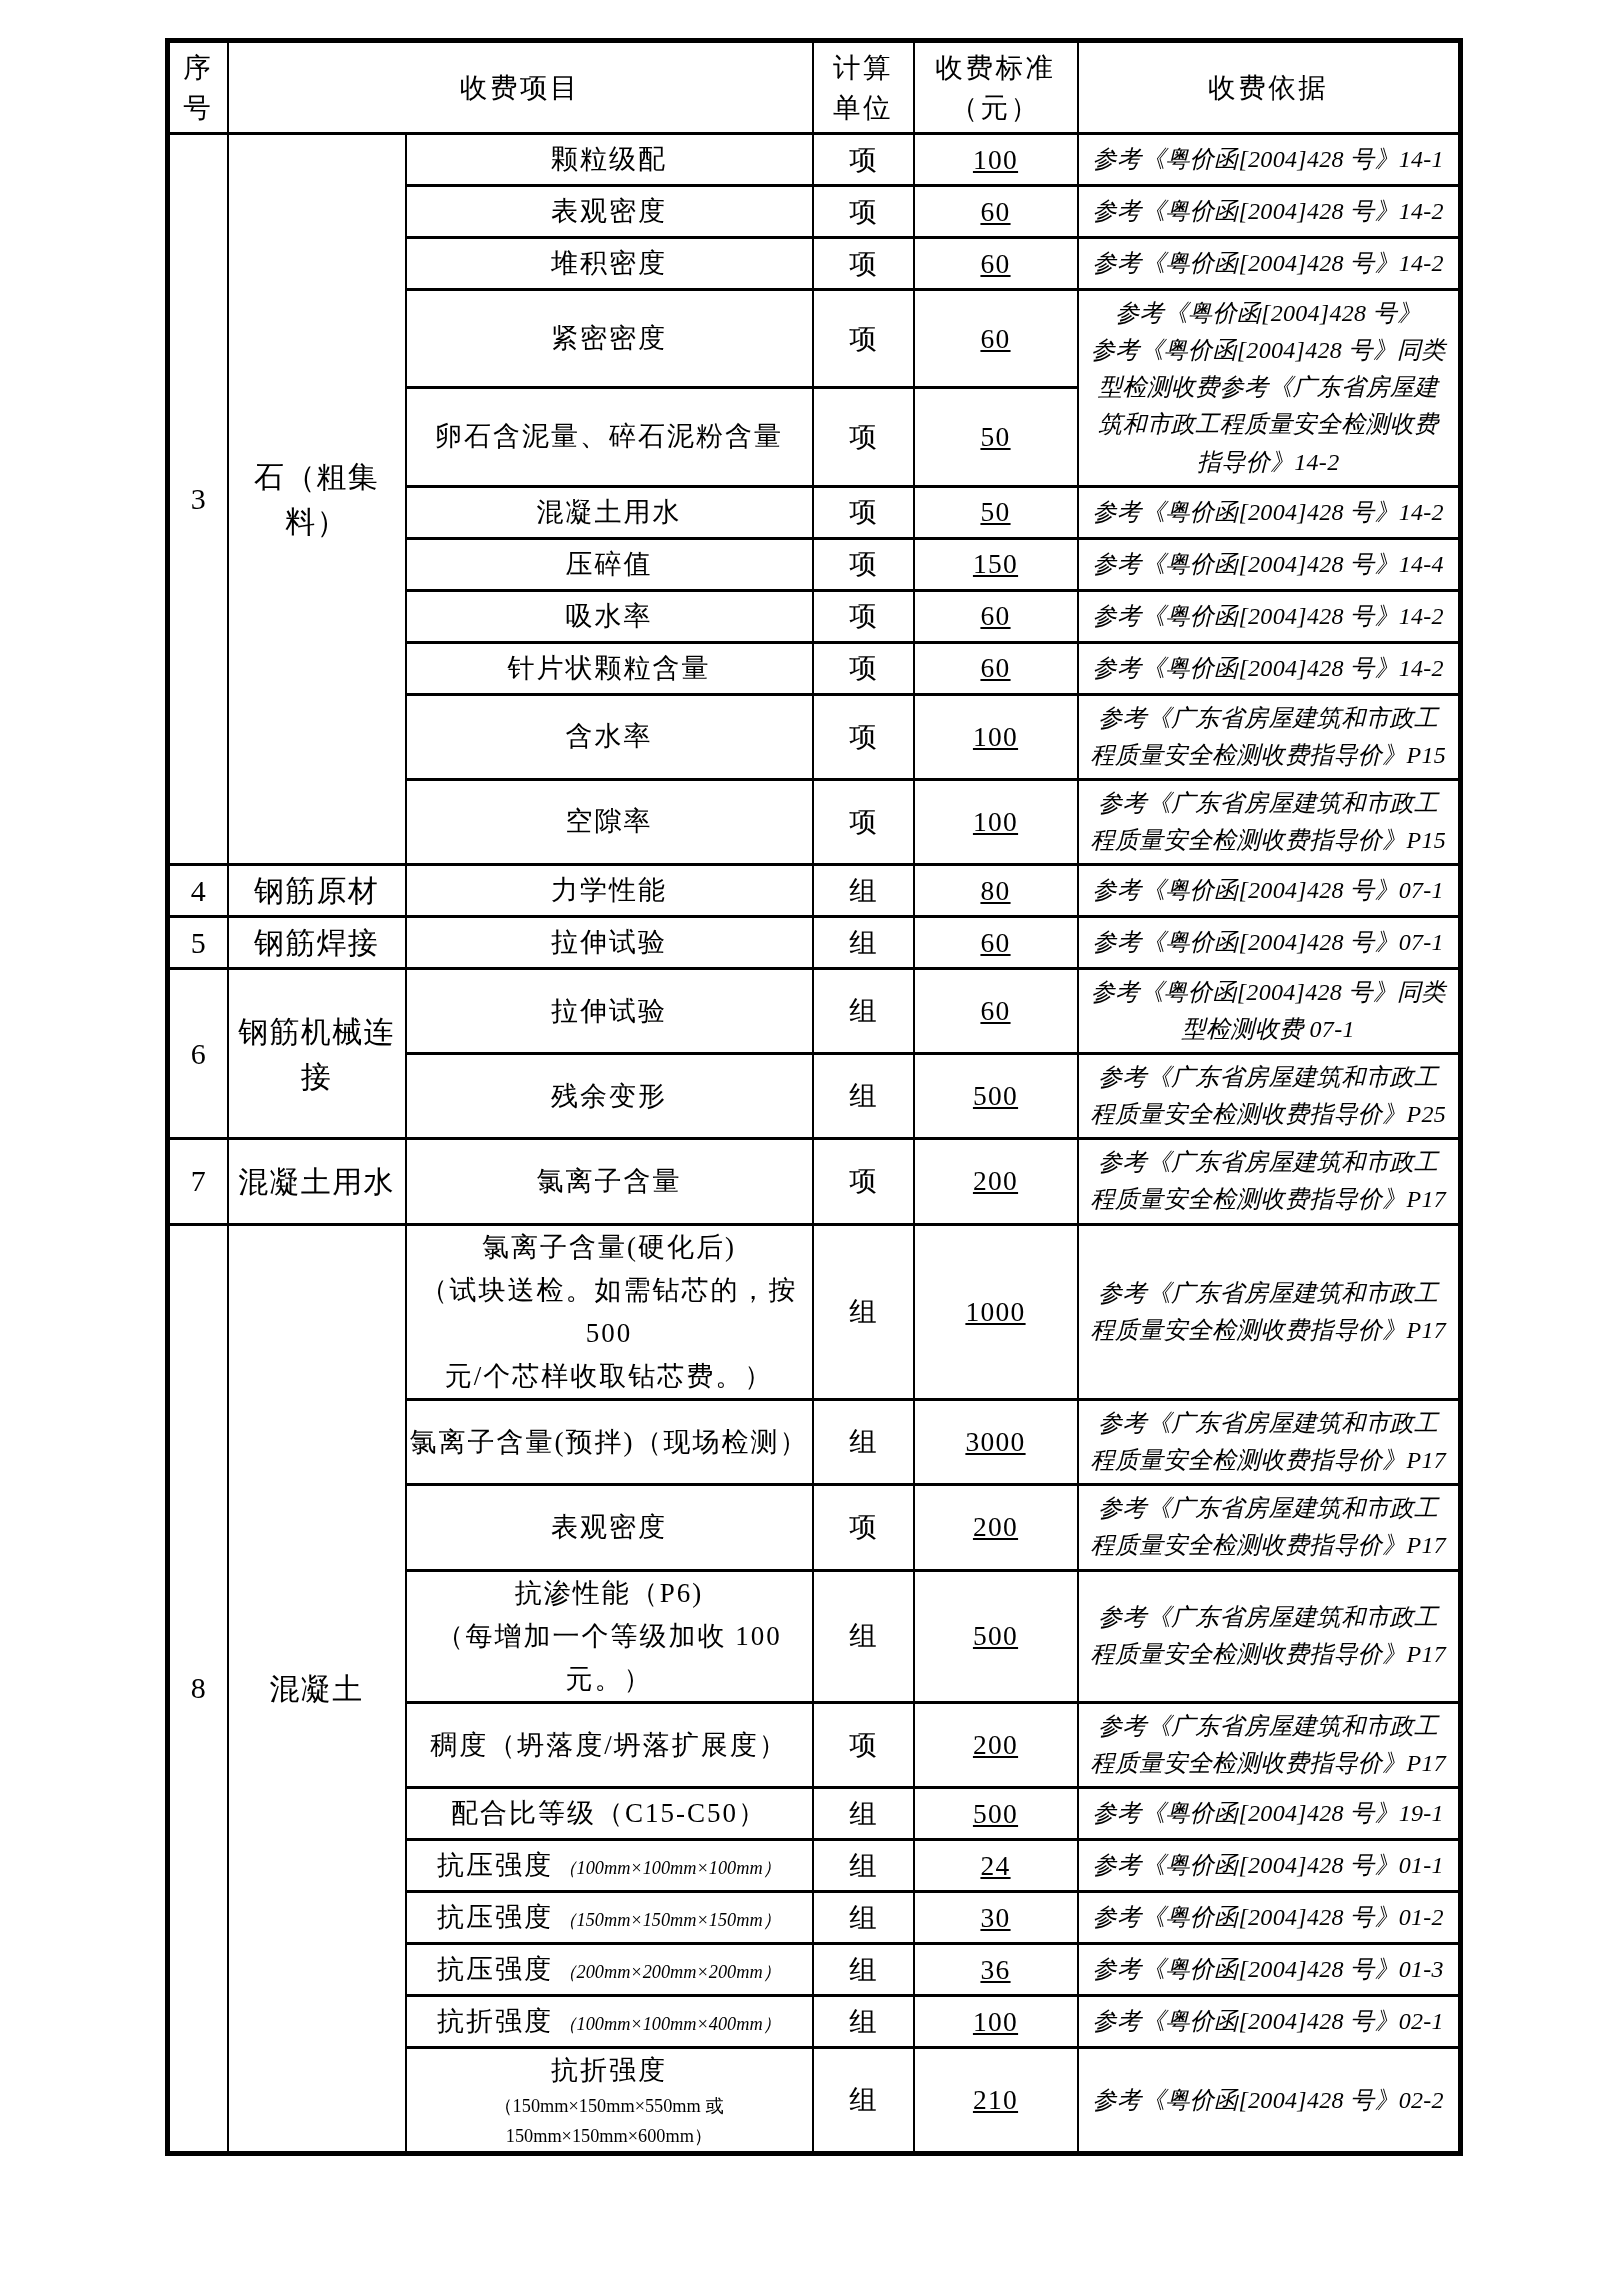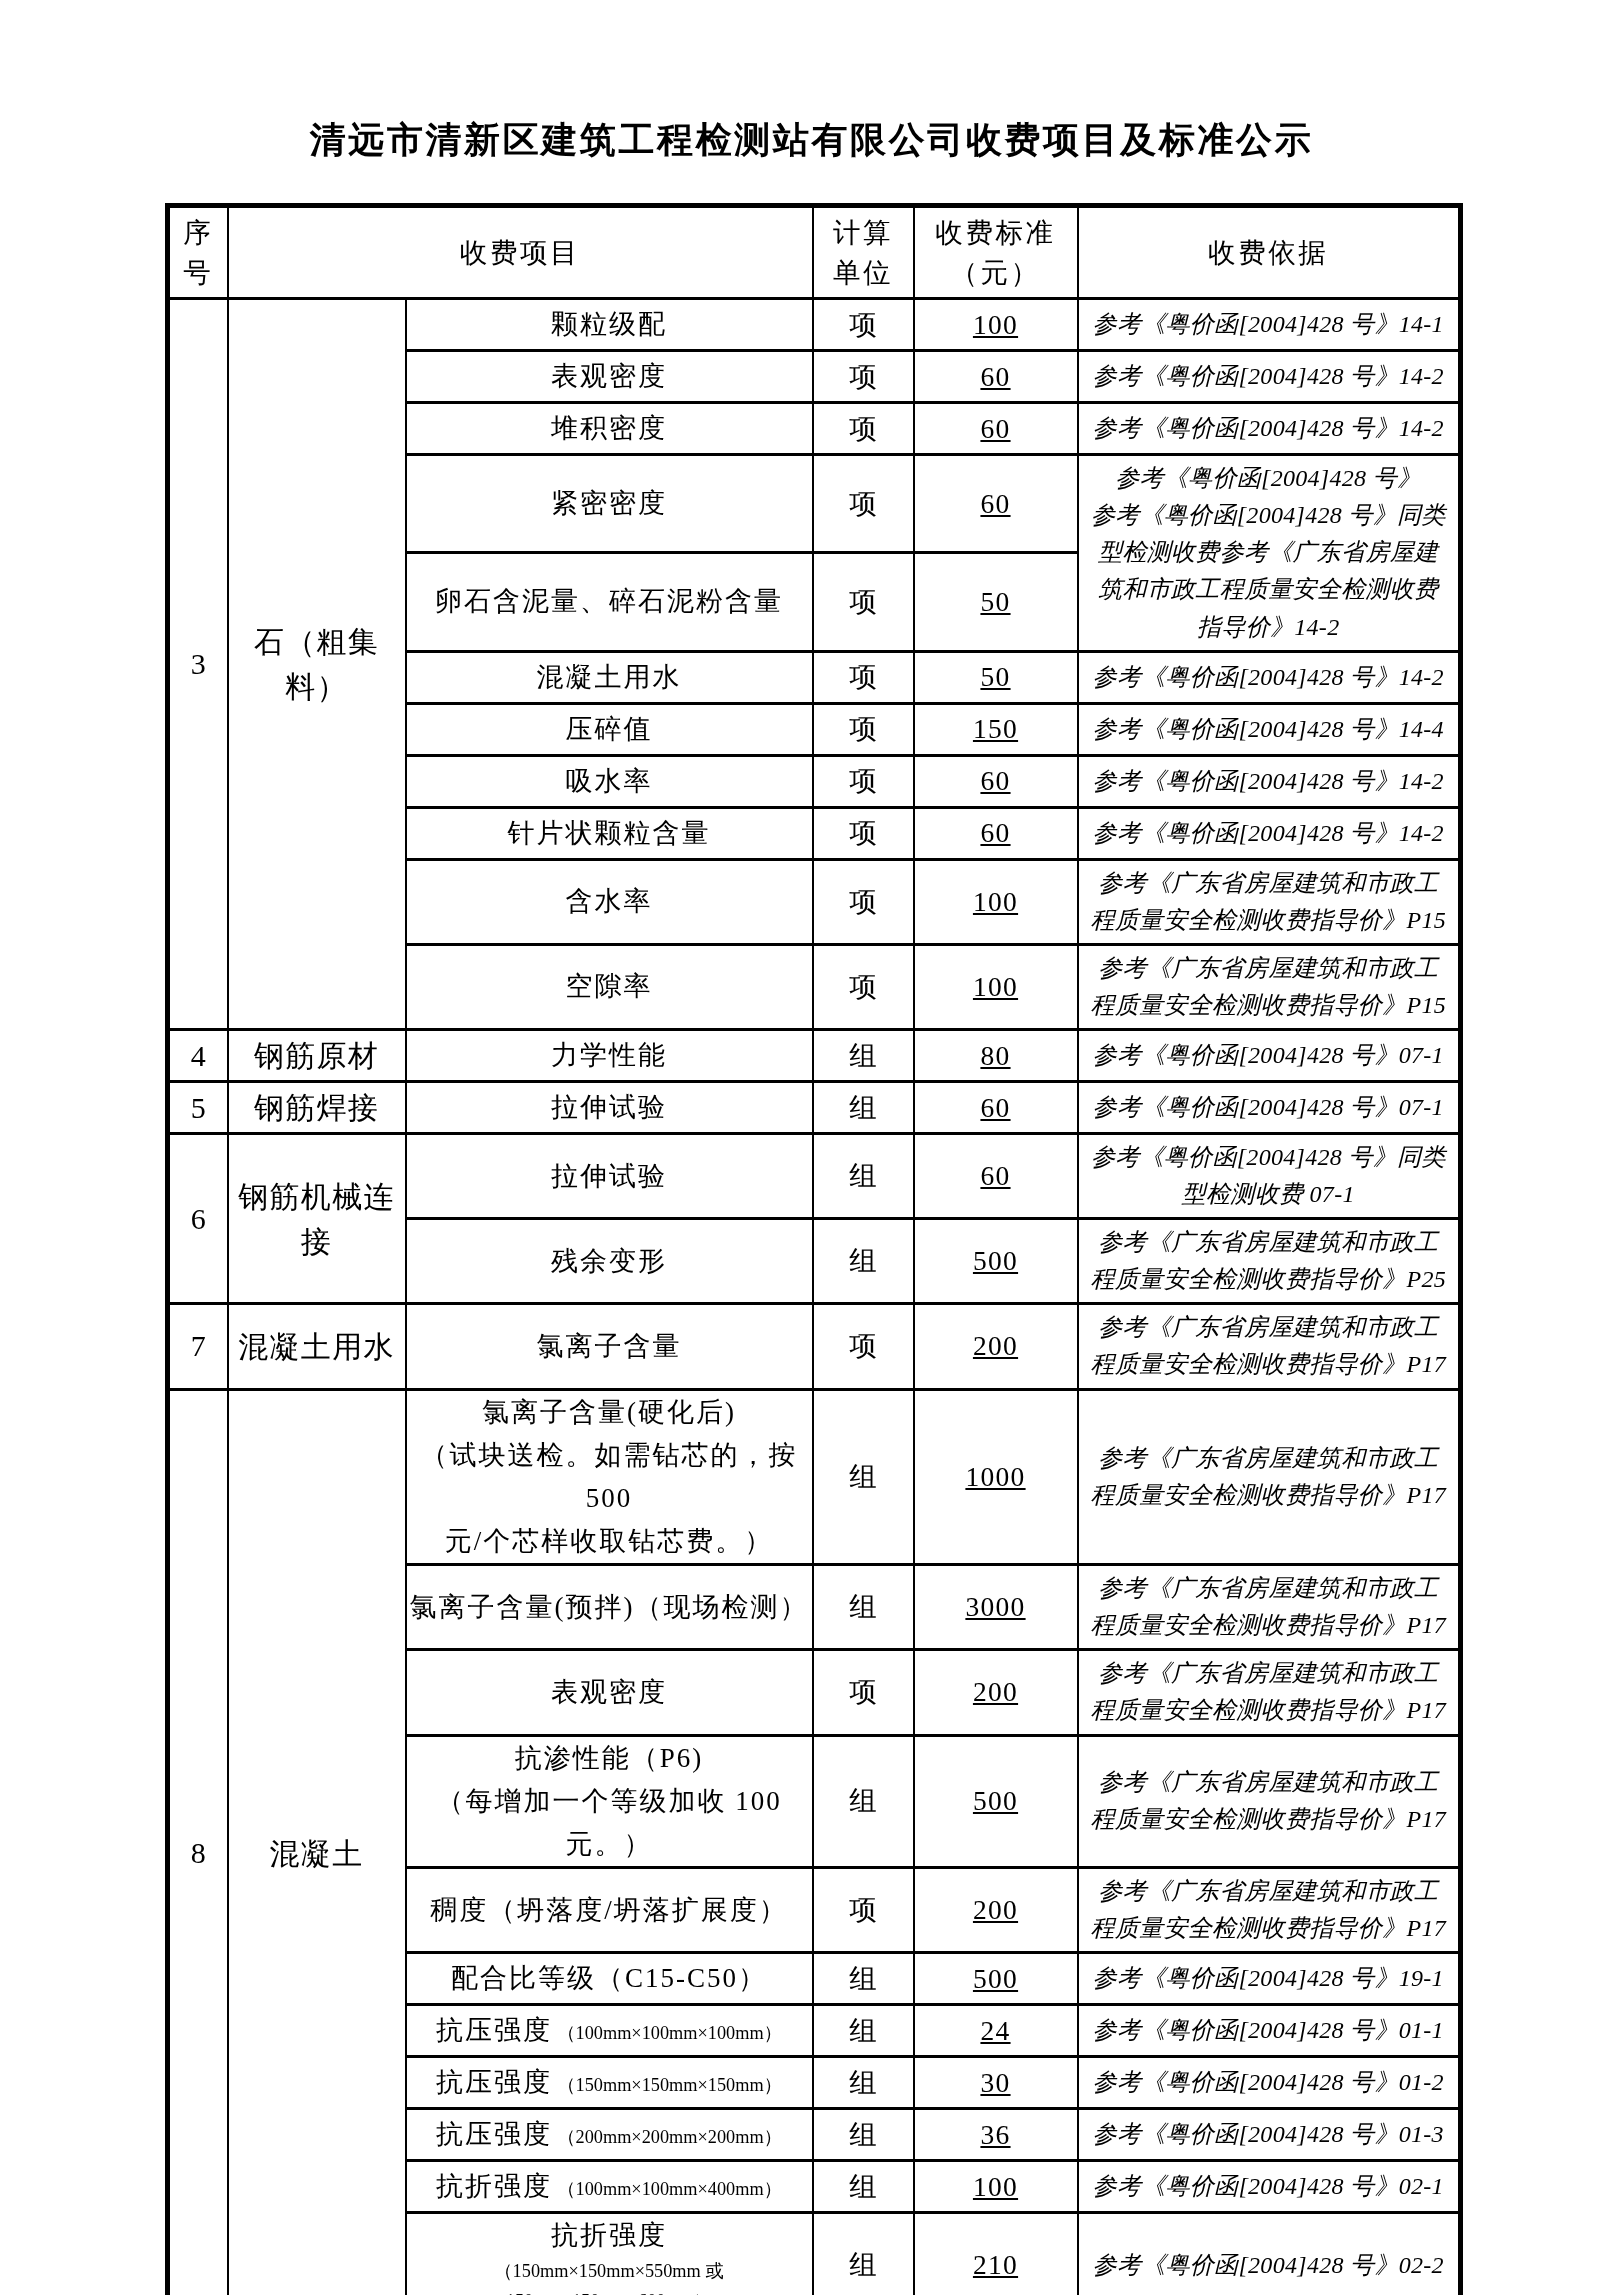--- a/index.html
+++ b/index.html
@@ -27,28 +27,27 @@
   .fee th {
     font-weight:normal; font-size:27.5px; letter-spacing:2.6px; line-height:1.45; padding:1.3px;
   }
   .c-no    { font-size:30px; letter-spacing:0; padding:0; }
   .c-group { font-size:30px; letter-spacing:1.3px; line-height:1.5; padding:0 7px; }
   .c-item  { font-size:27px; letter-spacing:2px; line-height:1.6; padding:0 1.3px; }
   .c-unit  { font-size:27.5px; padding:0; }
   .c-fee   { font-size:27.5px; letter-spacing:1.3px; padding:0;text-decoration:underline; }
   .c-basis { font-size:24px; letter-spacing:0.3px; line-height:1.55; padding:3.9px 10.5px;font-style:italic; }
   .note    { font-size:18.3px; letter-spacing:0; }
-  span.note{ margin-left:5.2px; }
+  span.note{ margin-left:5.2px;font-style:italic; }
 </style>
 </head>
 <body>
 
 <div class="page">
 
-  <div class="title">清远市清新区建筑工程检测站有限公司收费项目及标准公示</div>
 
   <table class="fee">
     <colgroup>
       <col style="width:60px">
         <col style="width:178px">
         <col style="width:407px">
       <col style="width:101px">
         <col style="width:164px">
         <col style="width:383px">
     </colgroup>

